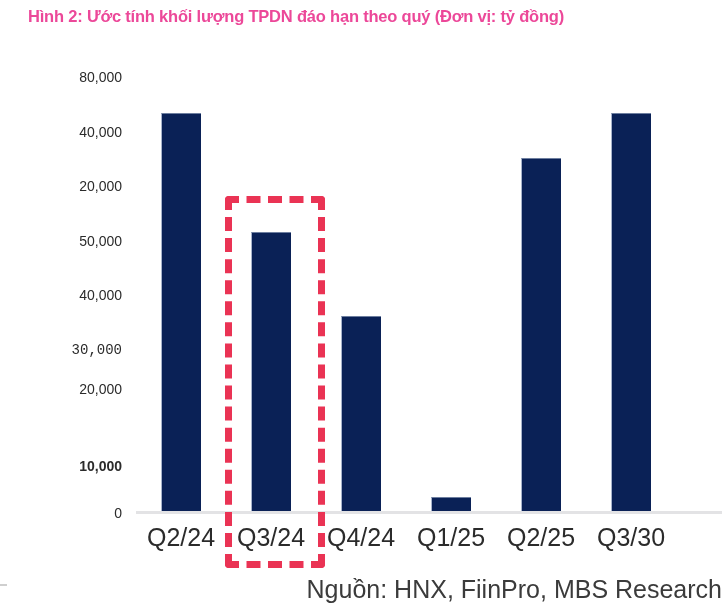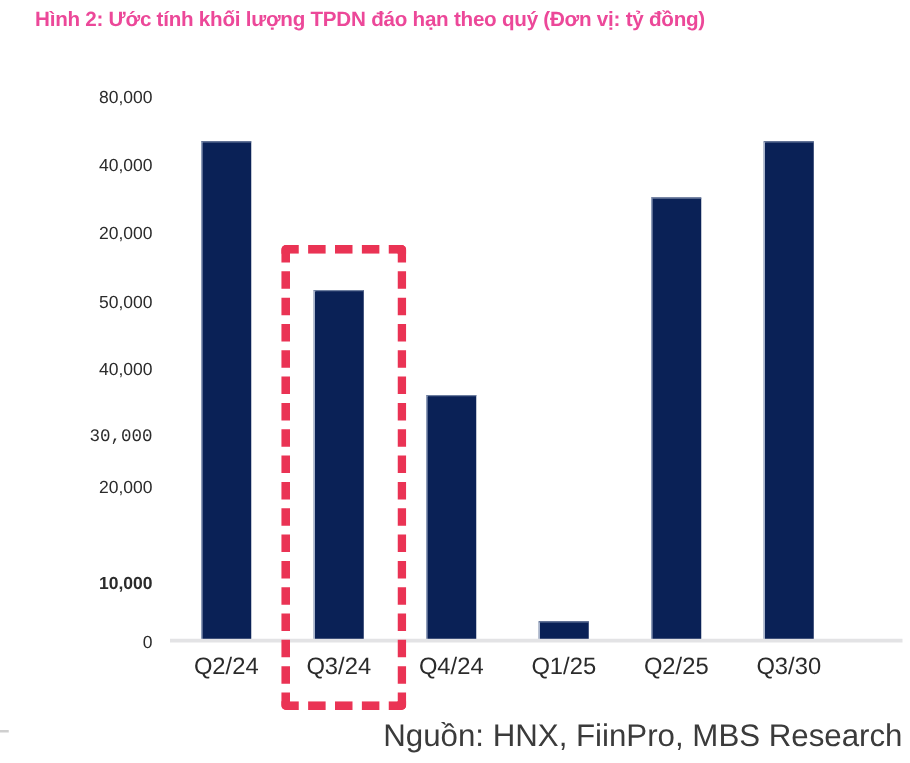--- a/index.html
+++ b/index.html
@@ -74,21 +74,21 @@
     border-left: 1.5px solid #a8b4cc;
     border-top: 1.5px solid #6d7e9f;
   }
 
   
   .xtick {
     position: absolute;
     top: 446px;
     width: 90px;
     text-align: center;
-    font-size: 19px;
+    font-size: 25px;
     color: #2b2b2b;
     white-space: nowrap;
   }
 
   
   #highlight-box {
     position: absolute;
     left: 225px;
     top: 196px;
     width: 100px;

